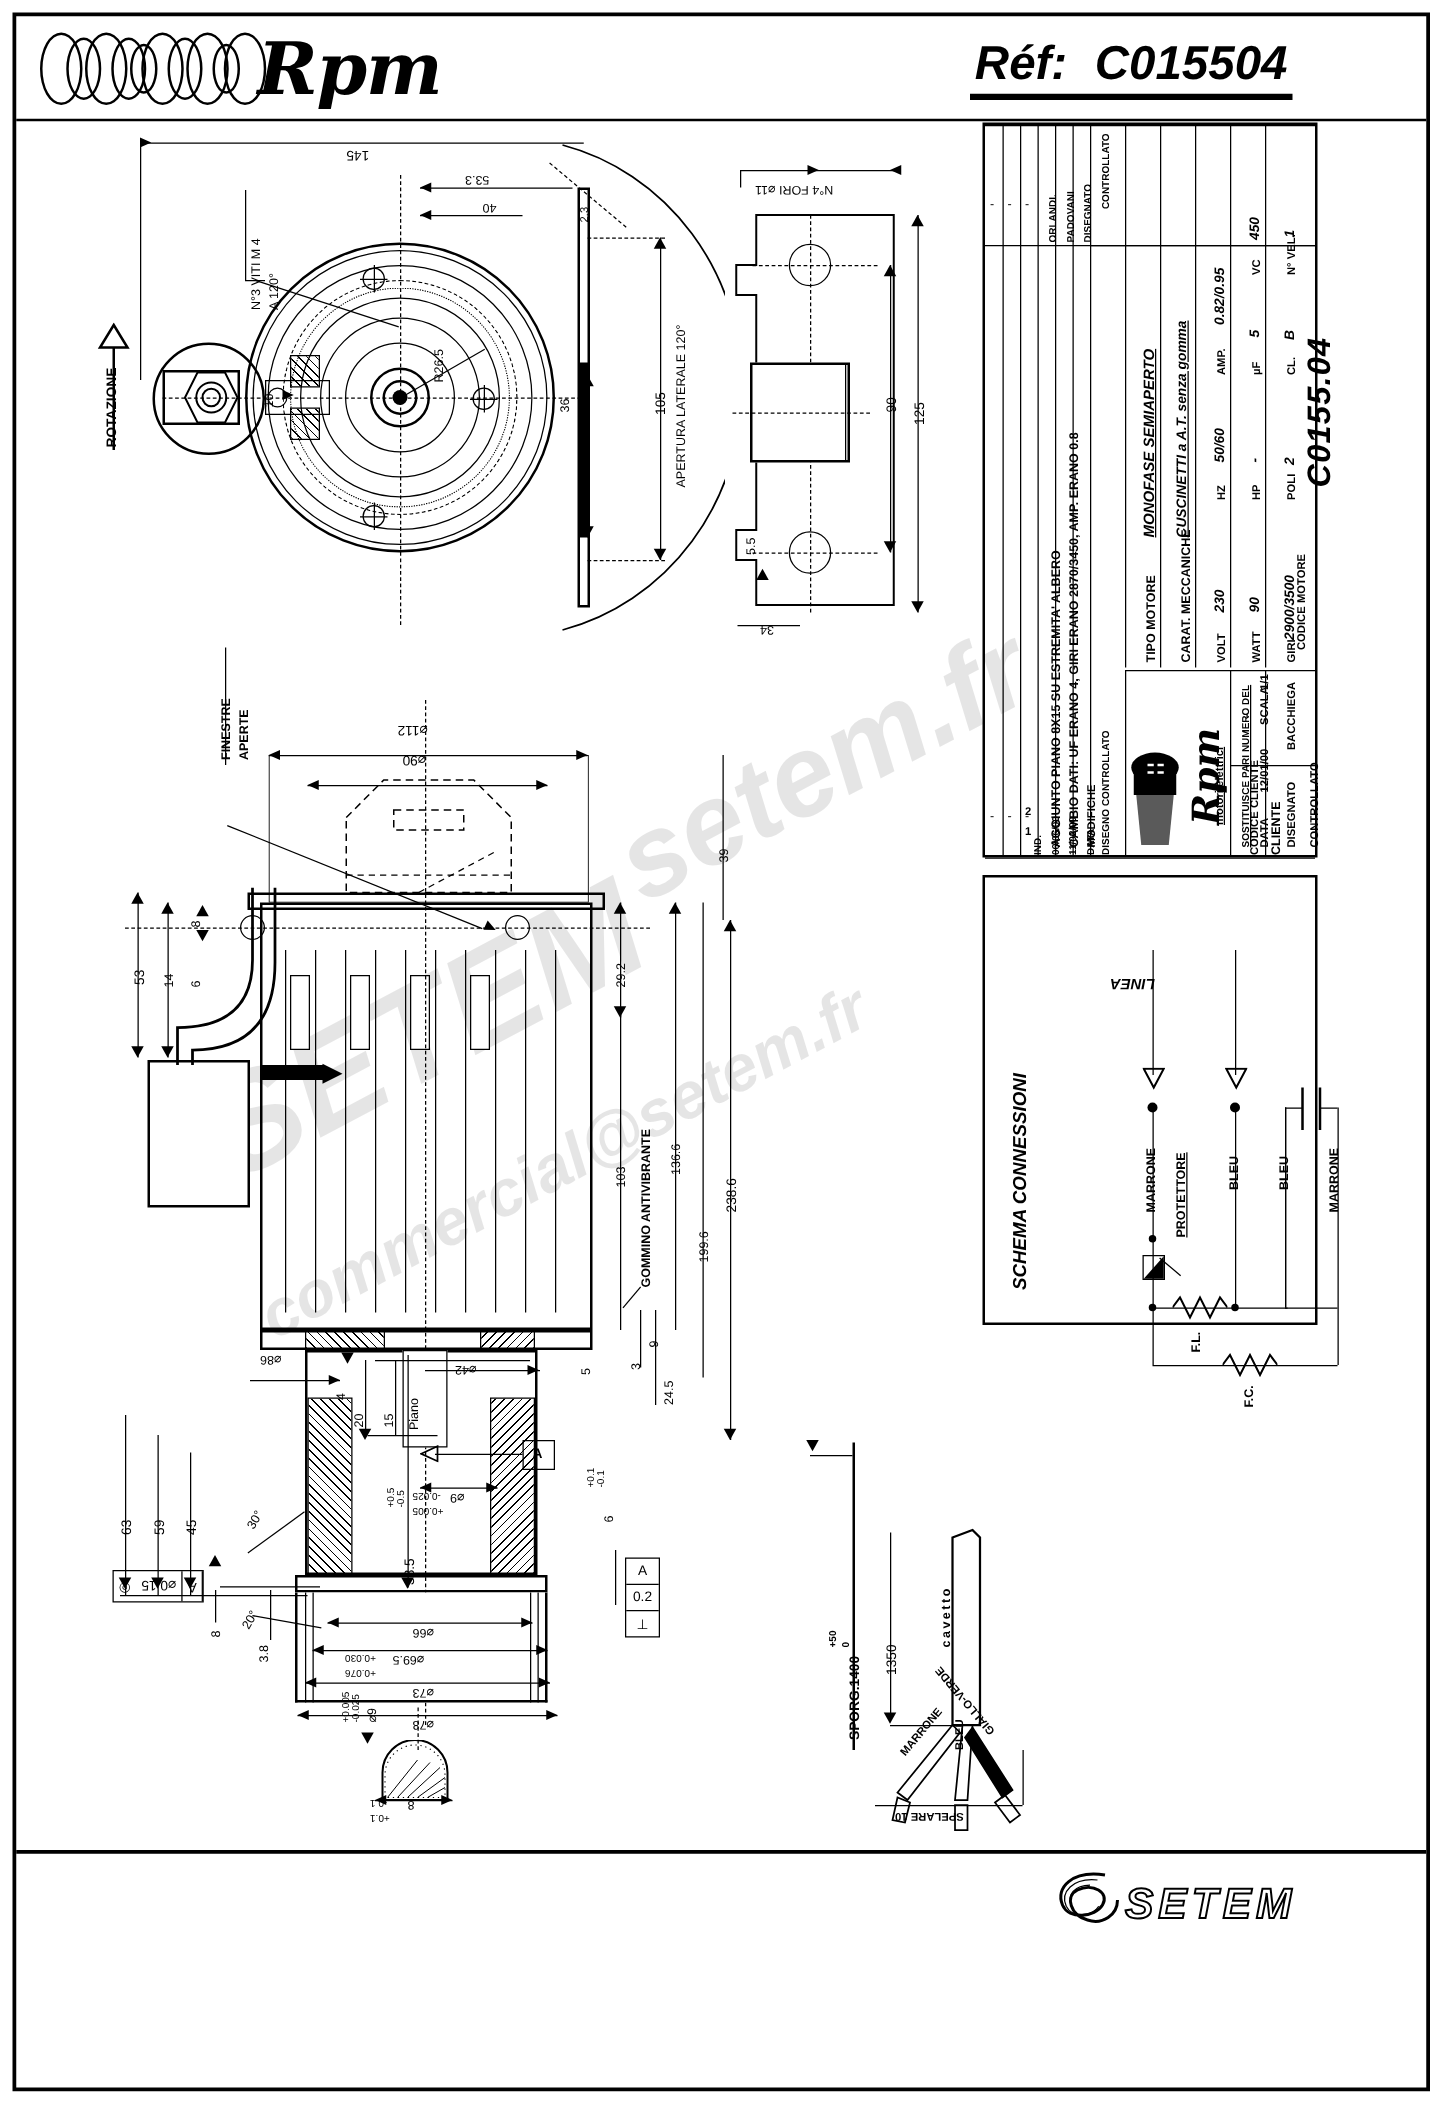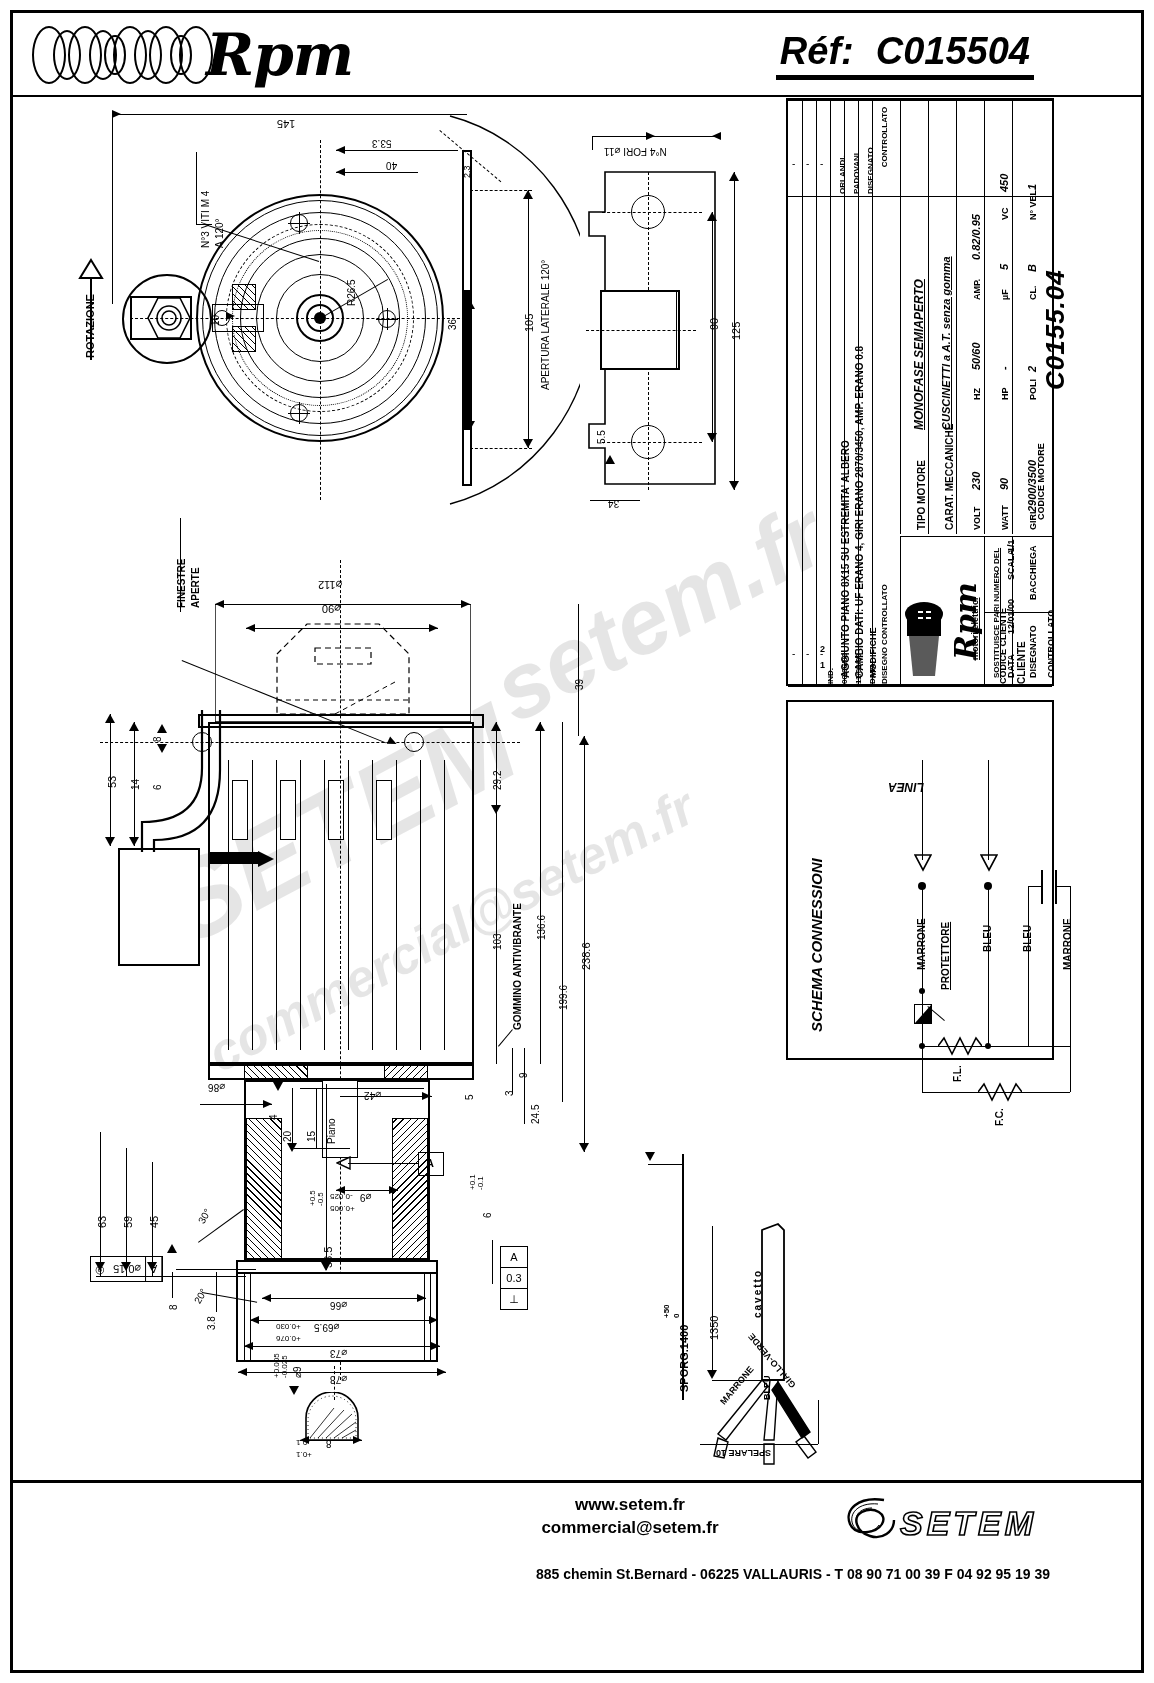--- a/index.html
+++ b/index.html
@@ -597,21 +597,21 @@
 
     <div class="gdt" style="left:90px;top:1256px;height:26px;">
       <div>◎</div>
       <div class="r180" style="position:relative;">⌀0.15</div>
       <div class="r180" style="position:relative;">A</div>
     </div>
     <div class="hl" style="left:176px;top:1269px;width:80px;"></div>
 
     <div class="gdt" style="left:500px;top:1246px;width:28px;height:64px;flex-direction:column;">
       <div style="flex:1;">A</div>
-      <div style="flex:1;border-left:none;border-top:1.5px solid #000;">0.3</div>
+      <div style="flex:1;border-left:none;border-top:1.5px solid #000;">0.2</div>
       <div style="flex:1;border-left:none;border-top:1.5px solid #000;">⊥</div>
     </div>
 
     <div class="r90 t t10" style="left:482px;top:1218px;">6</div>
     <div class="r90 t t8" style="left:468px;top:1190px;">+0.1</div>
     <div class="r90 t t8" style="left:476px;top:1190px;">-0.1</div>
     <div class="vl" style="left:492px;top:1240px;height:44px;"></div>
     <div class="r90 t t10" style="left:464px;top:1100px;">5</div>
     <div class="r90 t t10" style="left:504px;top:1096px;">3</div>
     <div class="r90 t t10" style="left:518px;top:1078px;">9</div>
@@ -673,25 +673,20 @@
     <div class="r90 t t9 bld" style="left:718px;top:1400px;transform-origin:0 0;transform:rotate(-50deg);">MARRONE</div>
     <div class="r90 t t9 bld" style="left:762px;top:1400px;">BLEU</div>
     <div class="r90 t t9 bld" style="left:790px;top:1390px;transform-origin:0 0;transform:rotate(-130deg);">GIALLO-VERDE</div>
 
     <div class="hl" style="left:700px;top:1444px;width:118px;"></div>
     <div class="vl" style="left:818px;top:1400px;height:44px;"></div>
     <div class="r180 t t9 bld" style="left:716px;top:1448px;">SPELARE 10</div>
   </div>
 
   <div class="ft-rule"></div>
-  <div class="ft-web">
-    <div>www.setem.fr</div>
-    <div>commercial@setem.fr</div>
-  </div>
-  <div class="ft-addr">885 chemin St.Bernard  -   06225 VALLAURIS  -  T 08 90 71 00 39   F 04 92 95 19 39</div>
   <div class="setem-logo">
     <svg width="60" height="56">
       <path d="M 46 6 C 20 2 6 16 12 30 C 17 42 38 40 44 30 C 50 20 36 12 24 18 C 14 23 18 38 32 42 C 44 46 56 38 56 26" fill="none" stroke="#000" stroke-width="2.4"></path>
       <path d="M 40 10 C 20 8 10 20 15 31 C 20 41 36 39 41 31" fill="none" stroke="#000" stroke-width="1"></path>
       <path d="M 34 14 C 22 14 15 22 19 31" fill="none" stroke="#000" stroke-width="1"></path>
     </svg>
     <div class="setem-word">SETEM</div>
   </div>
 
 </div>

